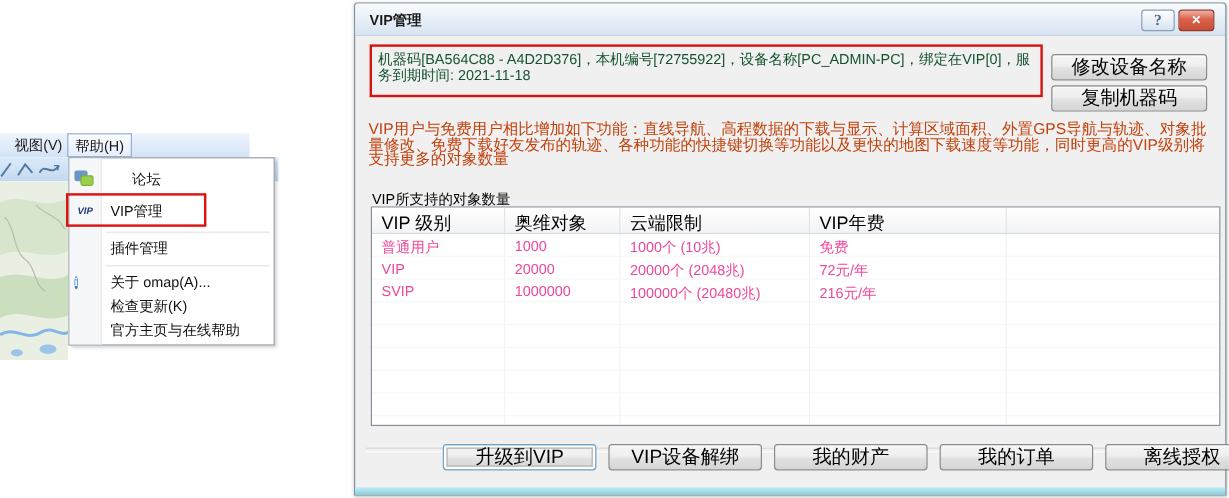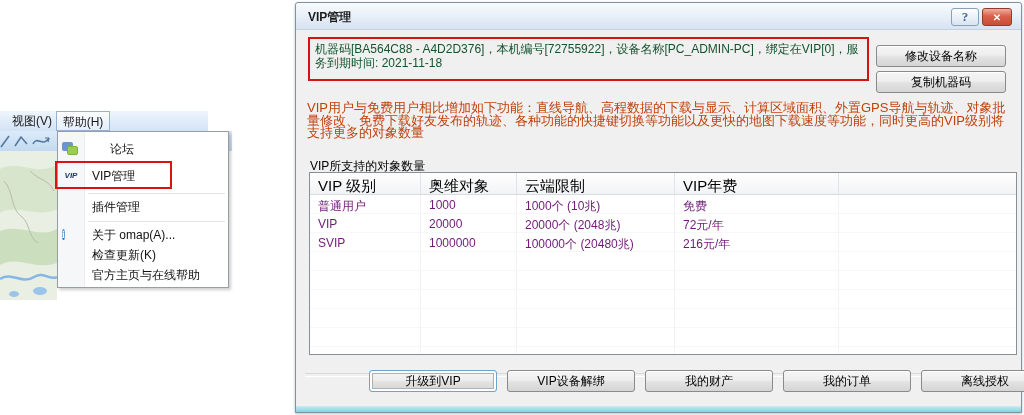--- a/index.html
+++ b/index.html
@@ -57,36 +57,36 @@
               font-family:"Liberation Serif",serif; font-size:13px; }
   .close-btn { right:9px; width:30px; border:1px solid #93392b;
                background:linear-gradient(#f0b0a0,#d9604a 45%,#c94e37); color:#fff; font-size:10px; }
 
   .machine-box { left:12px; top:34px; width:561px; height:44px; border-color:#d61313;
                  padding:3px 5px; font-size:12px; line-height:14px; color:#14532d; overflow:hidden; }
 
   .btn { border:1px solid #8a8a8a; border-radius:3px; box-sizing:border-box;
          background:linear-gradient(#f5f5f5,#eeeeee 45%,#e2e2e2 55%,#d5d5d5);
          box-shadow:inset 0 1px 0 #ffffff; display:flex; align-items:center; justify-content:center;
-         font-size:12px; color:#000; }
+         font-size:16px; color:#000; }
   .side-btn { position:absolute; left:580px; width:130px; height:22px; }
   .sb1 { top:42px; } .sb2 { top:68px; }
 
   .desc { position:absolute; left:11px; top:99px; width:708px; font-size:13px;
           line-height:12.5px; color:#c2410c; }
 
   .tbl-caption { position:absolute; left:14px; top:155px; font-size:12px; color:#000; }
   .table { position:absolute; left:13px; top:169px; width:708px; height:183px; background:#fff;
            border:1px solid #898f98; box-sizing:border-box; overflow:hidden; }
   .thead { display:flex; height:21px; background:linear-gradient(#ffffff,#f2f3f5);
            border-bottom:1px solid #d8dbdf; }
   .th { box-sizing:border-box; padding:4px 0 0 8px; font-size:15px; color:#000;
         border-right:1px solid #e0e3e7; overflow:hidden; white-space:nowrap; }
   .trow { display:flex; height:19px; }
-  .td { box-sizing:border-box; padding:3px 0 0 8px; font-size:12px; color:#701a75;
+  .td { box-sizing:border-box; padding:3px 0 0 8px; font-size:12px; color:#ec4899;
         border-right:1px solid #f2f3f5; border-bottom:1px solid #f6f7f8;
         overflow:hidden; white-space:nowrap; }
   .c1 { width:111px; } .c2 { width:96px; } .c3 { width:158px; } .c4 { width:164px; }
   .c5 { flex:1; border-right:none; }
 
   .hsep { position:absolute; left:9px; right:9px; top:370px; height:2px;
           border-top:1px solid #d9d9d9; border-bottom:1px solid #ffffff; }
   .bot-btn { position:absolute; top:367px; width:128px; height:22px;margin-left:45px; }
   .bb1 { left:28px; border:1px solid #6da4cd;
          box-shadow:inset 0 0 0 2px #ffffff, inset 0 0 0 3px #b0b0b0; }

